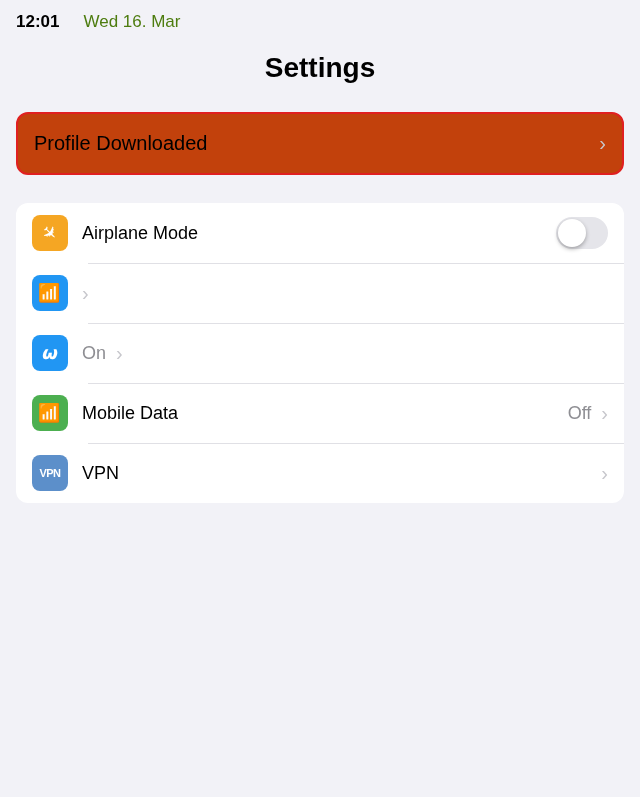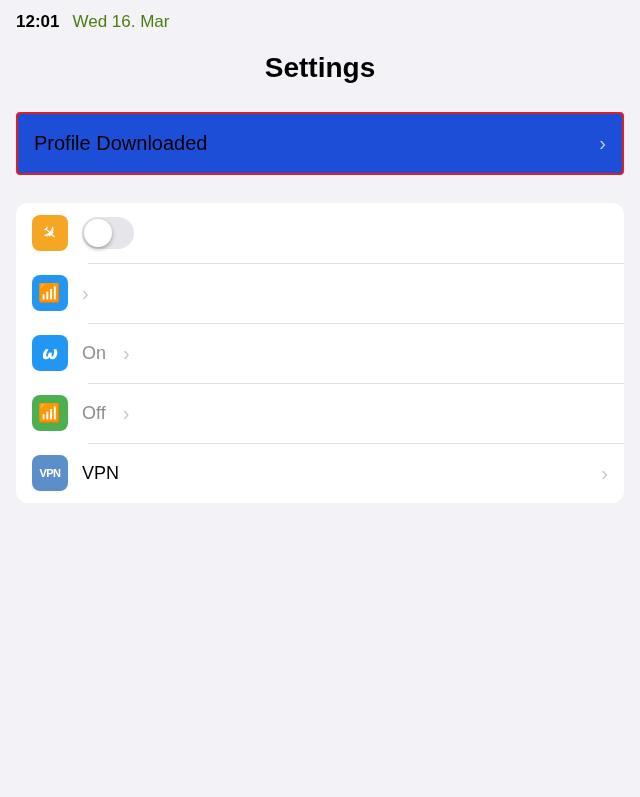--- a/index.html
+++ b/index.html
@@ -22,21 +22,21 @@
       align-items: center;
       padding: 8px 16px;
       background-color: #f2f2f7;
       height: 44px;
     }
 
     .status-time {
       font-size: 17px;
       font-weight: 600;
       color: #000;
-      margin-right: 13px;
+      margin-right: 24px;
     }
 
     .status-date {
       font-size: 17px;
       font-weight: 400;
       color: #4d7c0f;
     }
 
     
     .header {
@@ -50,23 +50,23 @@
       font-weight: 700;
       color: #000;
     }
 
     
     .profile-banner-wrapper {
       padding: 12px 16px;
     }
 
     .profile-banner {
-      background-color: #1d4ed8;
+      background-color: #c2410c;
       border: 2.5px solid #e02020;
-      border-radius: 4px;
+      border-radius: 12px;
       display: flex;
       align-items: center;
       justify-content: space-between;
       padding: 18px 16px;
     }
 
     .profile-banner-text {
       font-size: 20px;
       font-weight: 400;
       color: #000;
@@ -146,21 +146,21 @@
     .row-label {
       font-size: 18px;
       font-weight: 400;
       color: #000;
       flex: 1;
     }
 
     .row-value {
       font-size: 18px;
       color: #8e8e93;
-      margin-right: 17px;
+      margin-right: 10px;
     }
 
     
     .toggle {
       width: 52px;
       height: 32px;
       background-color: #e5e5ea;
       border-radius: 16px;
       position: relative;
       cursor: pointer;
@@ -211,20 +211,21 @@
   </div>
 </div>
 
 <div class="settings-section">
   <div class="settings-group">
 
     <div class="settings-row">
       <div class="icon-wrapper icon-airplane">
         <span class="icon-symbol airplane-icon">✈</span>
       </div>
+      <span class="row-label">Airplane Mode</span>
       <div class="toggle">
         <div class="toggle-knob"></div>
       </div>
     </div>
 
     <div class="settings-row">
       <div class="icon-wrapper icon-wifi">
         <span class="icon-symbol">📶</span>
       </div>
       <span class="chevron-right">›</span>
@@ -235,20 +236,21 @@
         <span class="icon-symbol">𝟂</span>
       </div>
       <span class="row-value">On</span>
       <span class="chevron-right">›</span>
     </div>
 
     <div class="settings-row">
       <div class="icon-wrapper icon-mobile">
         <span class="icon-symbol">📶</span>
       </div>
+      <span class="row-label">Mobile Data</span>
       <span class="row-value">Off</span>
       <span class="chevron-right">›</span>
     </div>
 
     <div class="settings-row">
       <div class="icon-wrapper icon-vpn">
         <span class="vpn-text">VPN</span>
       </div>
       <span class="row-label">VPN</span>
       <span class="chevron-right">›</span>

